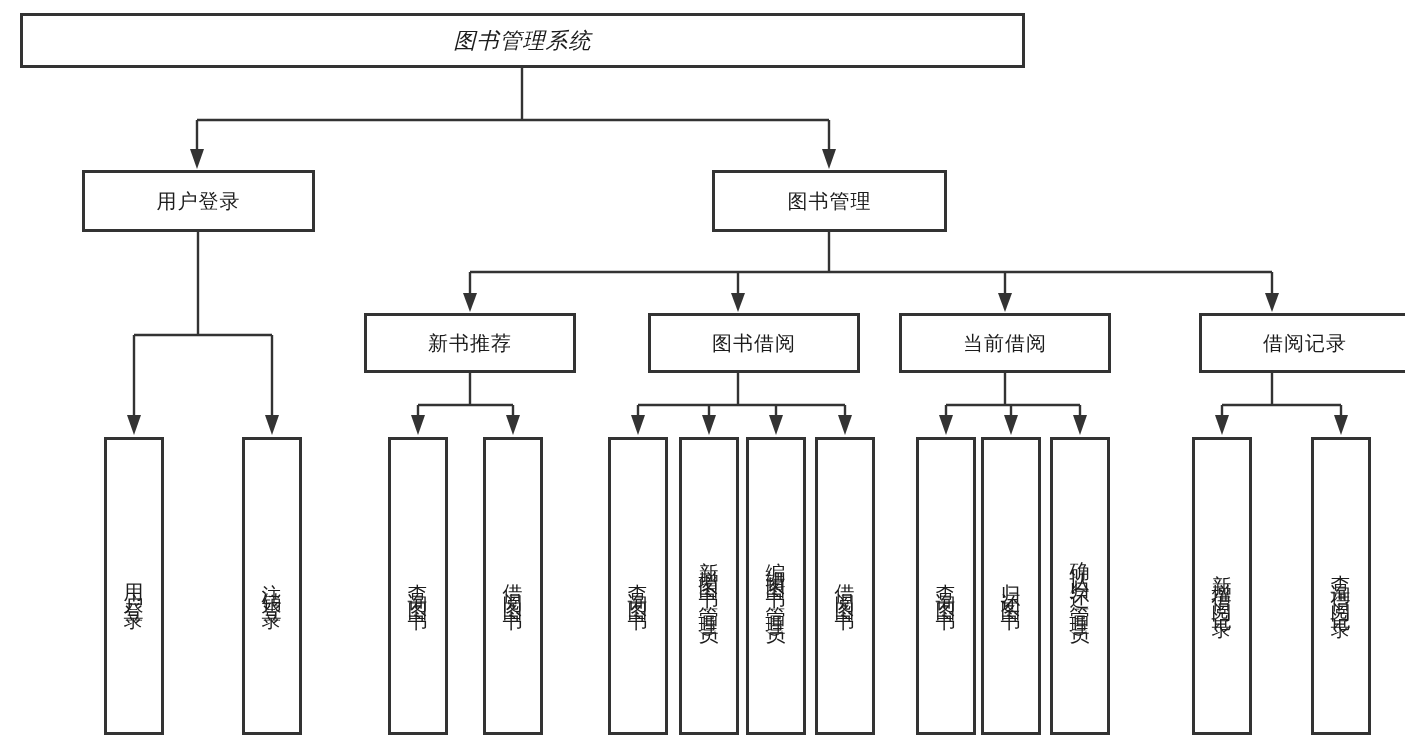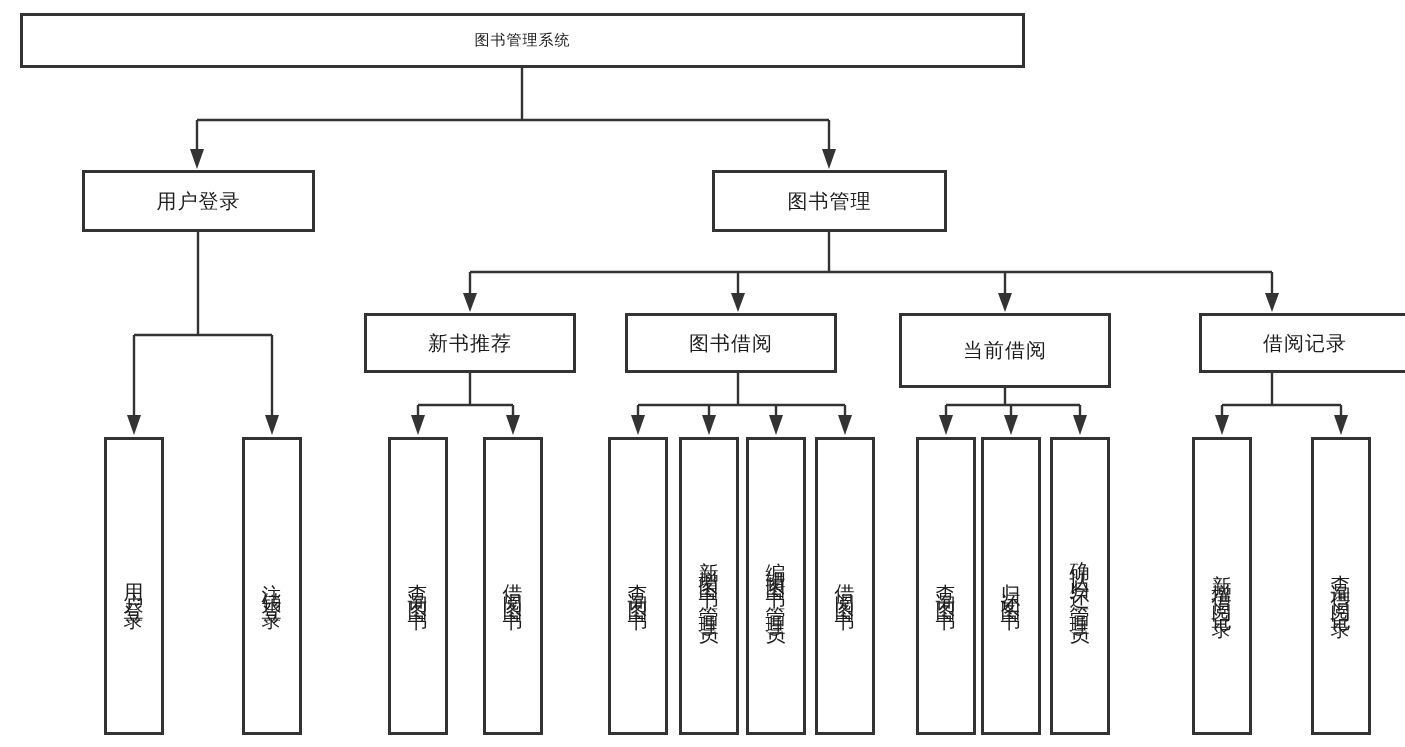--- a/index.html
+++ b/index.html
@@ -31,21 +31,21 @@
     border:3px solid var(--line,#333);
     background:#fff;
     display:flex;align-items:center;justify-content:center;
     color:var(--text,#1c1c1c);
   }
   .node.h span{
     font-size:20px;
     letter-spacing:1px;
     white-space:nowrap;
   }
-  .node.root span{font-size:15px;}
+  .node.root span{font-size:22px;font-style:italic;}
   .node.v span{
     writing-mode:vertical-rl;
     text-orientation:mixed;
     font-size:20px;
     letter-spacing:9px;
     line-height:1;
     white-space:nowrap;
   }
   .watermark{
     position:absolute;
@@ -106,24 +106,24 @@
   <div class="node h" style="left:82px;top:170px;width:233px;height:62px">
     <span>用户登录</span>
   </div>
   <div class="node h" style="left:364px;top:313px;width:212px;height:60px">
     <span>新书推荐</span>
   </div>
 
   <div class="node h" style="left:712px;top:170px;width:235px;height:62px">
     <span>图书管理</span>
   </div>
-  <div class="node h" style="left:625px;top:313px;width:212px;height:60px">
+  <div class="node h" style="left:648px;top:313px;width:212px;height:60px">
     <span>图书借阅</span>
   </div>
-  <div class="node h" style="left:899px;top:313px;width:212px;height:75px">
+  <div class="node h" style="left:899px;top:313px;width:212px;height:60px">
     <span>当前借阅</span>
   </div>
   <div class="node h" style="left:1199px;top:313px;width:212px;height:60px">
     <span>借阅记录</span>
   </div>
 
   <div class="node v" style="left:104px;top:437px;width:60px;height:298px">
     <span>用户登录</span>
   </div>
   <div class="node v" style="left:242px;top:437px;width:60px;height:298px">

